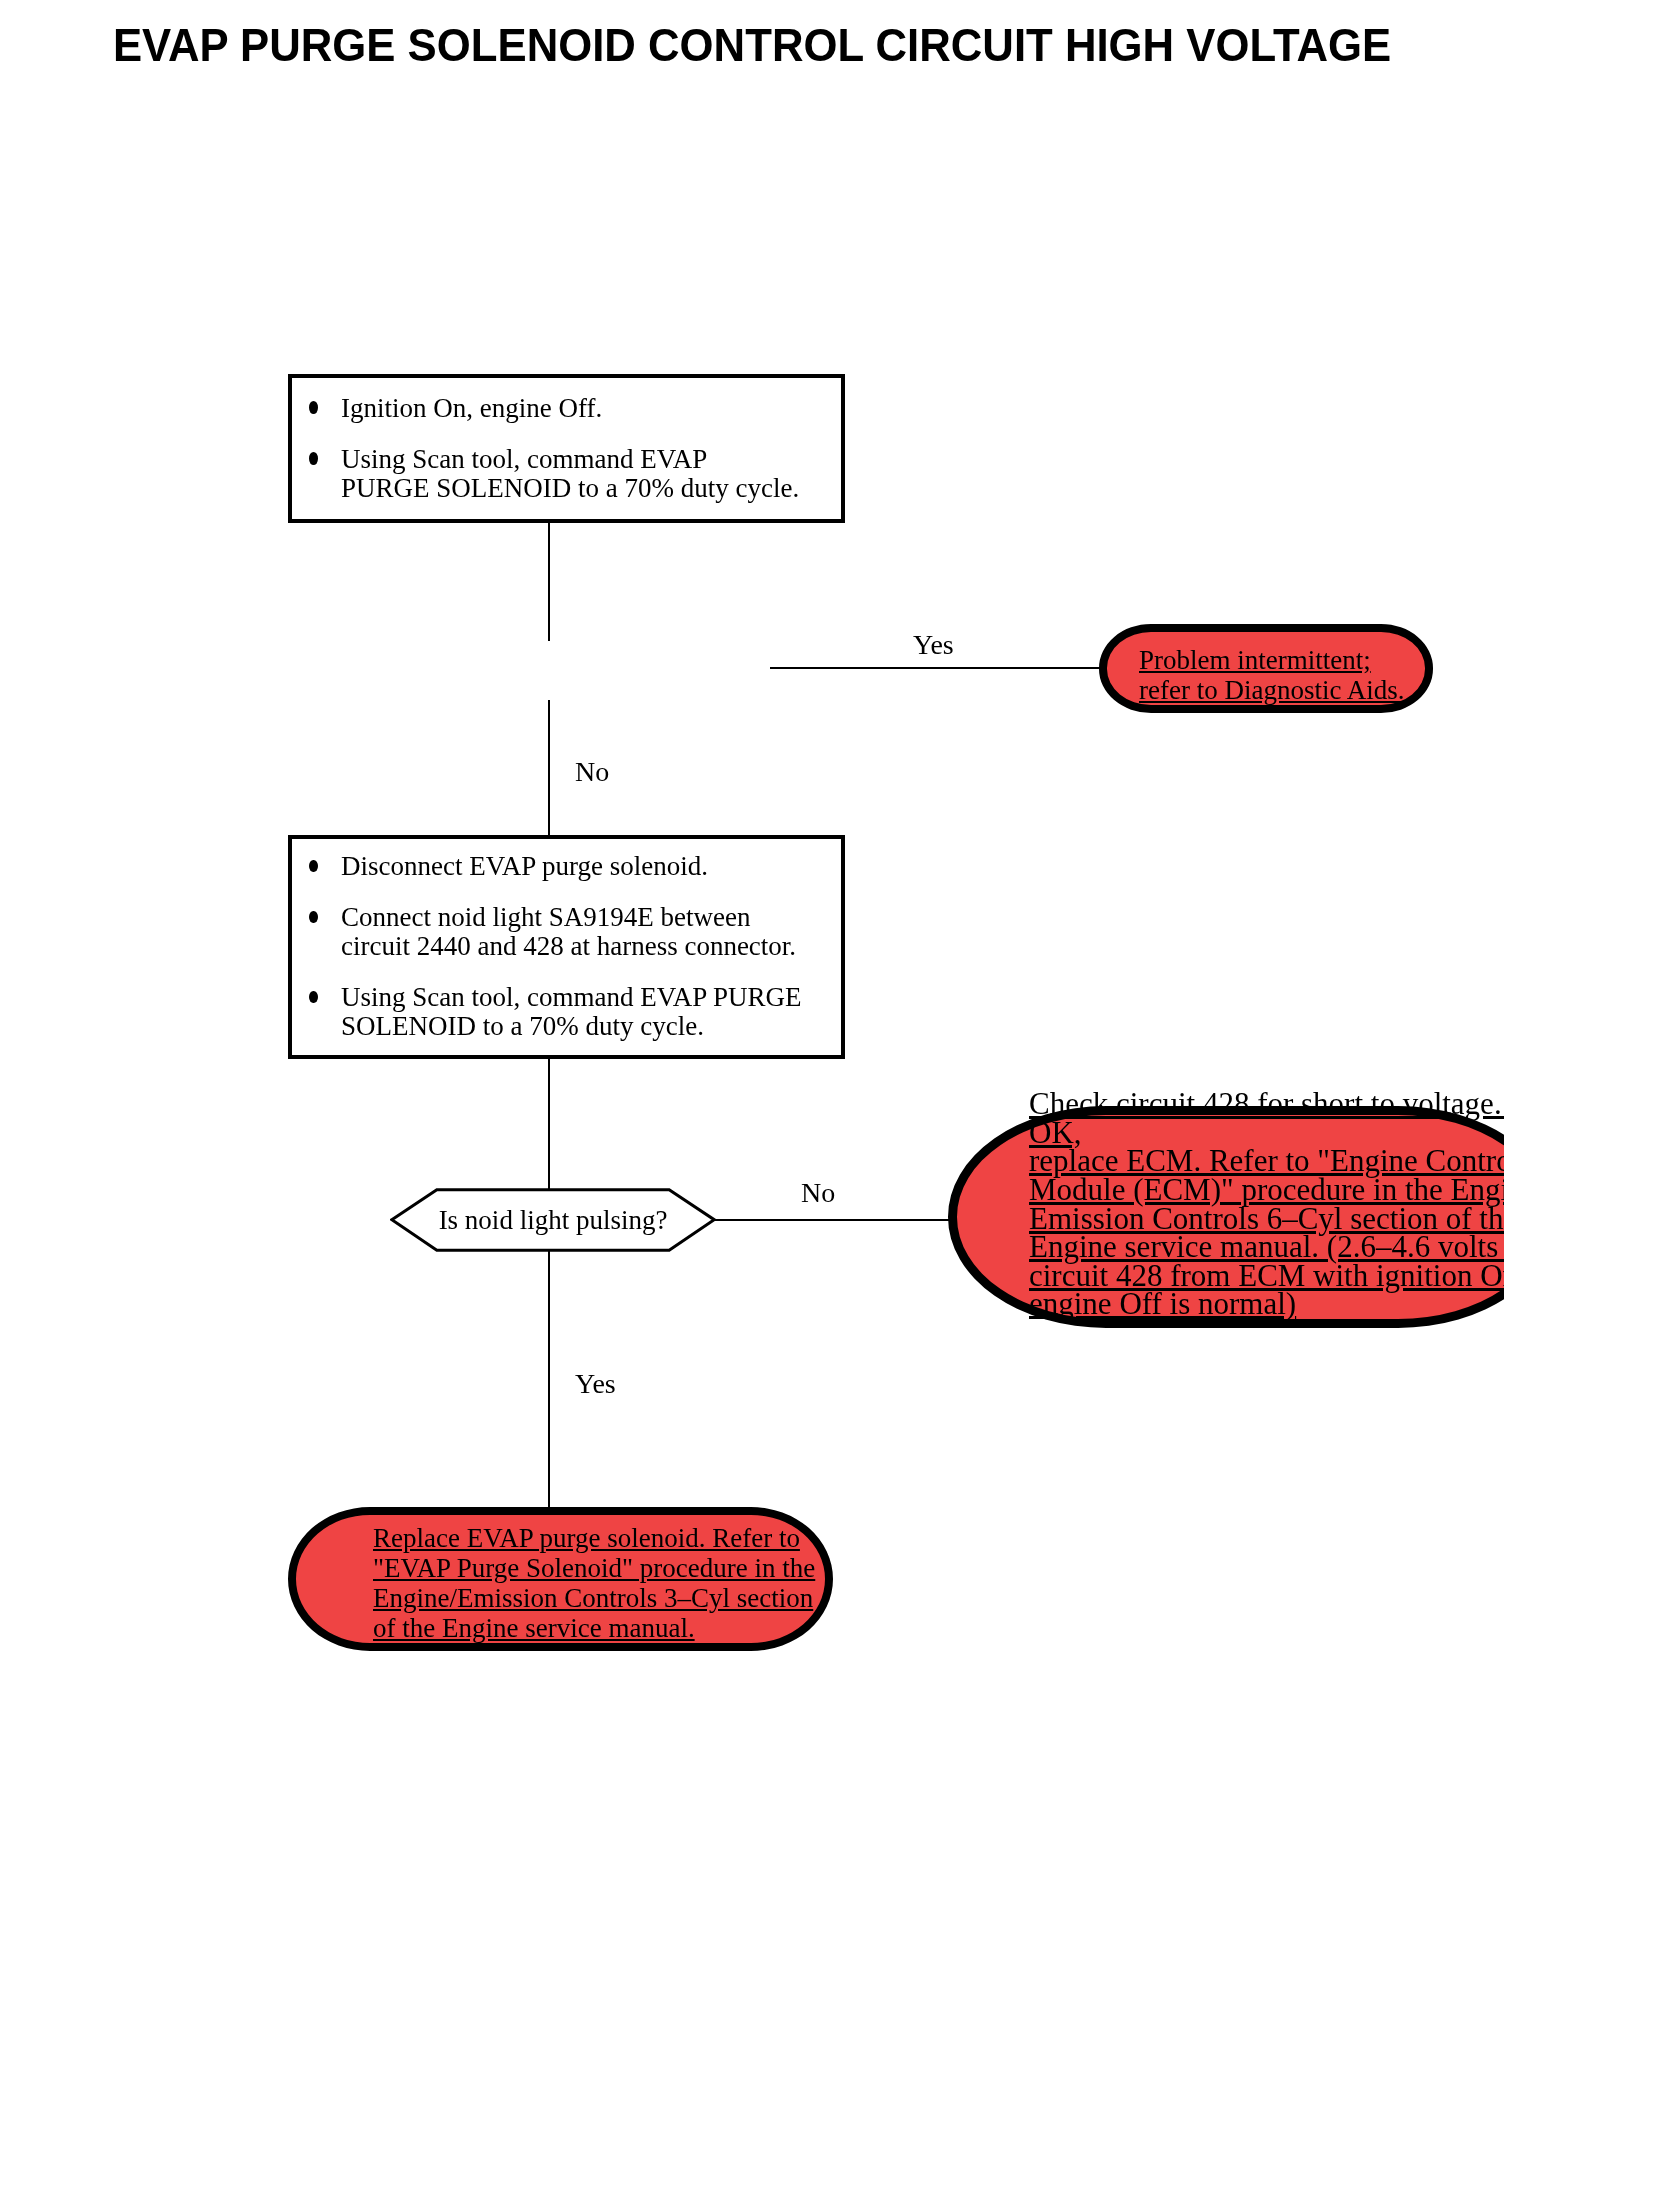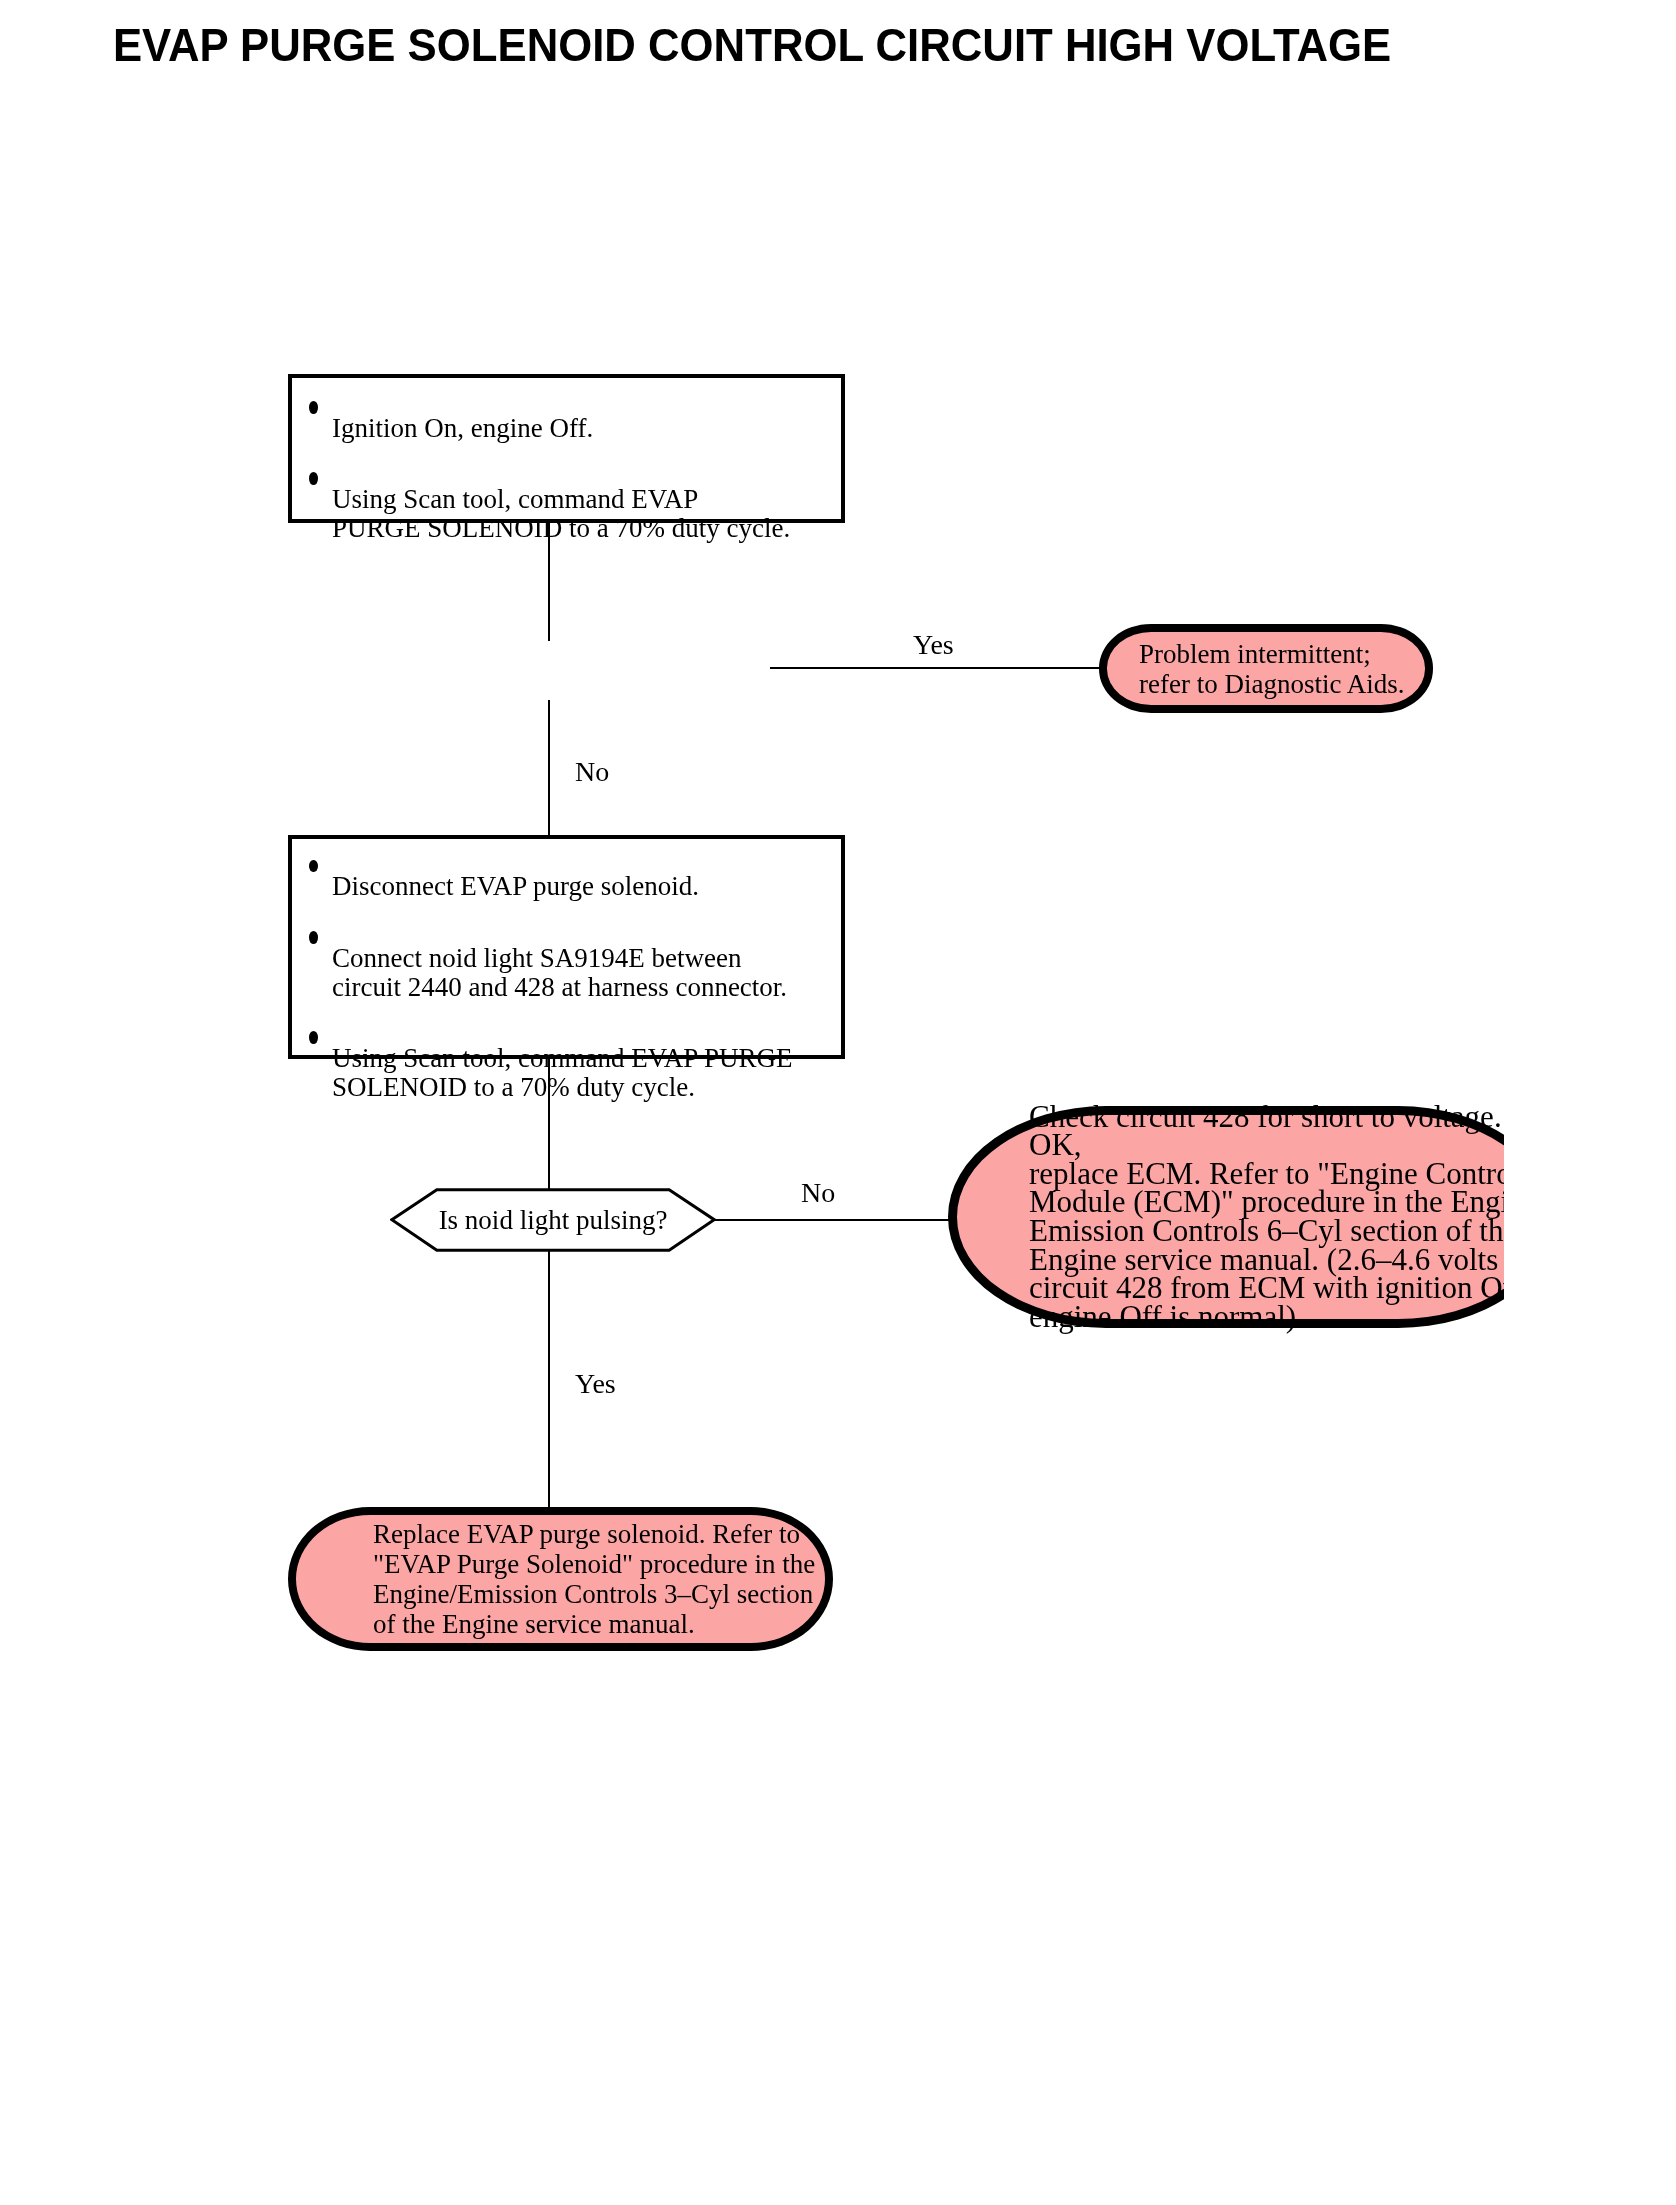--- a/index.html
+++ b/index.html
@@ -43,21 +43,21 @@
   #step1 {
     left: 288px; top: 374px;
     width: 557px; height: 149px;
     padding: 16px 11px 0 17px;
   }
   #step2 {
     left: 288px; top: 835px;
     width: 557px; height: 224px;
     padding: 13.4px 11px 0 17px;
   }
-  .bullet-row { display: flex; margin-bottom: 22px; flex-direction: column; }
+  .bullet-row { display: flex; margin-bottom: 22px; }
   .bullet {
     flex: 0 0 auto;
     width: 9px; height: 12.8px;
     margin-top: 7.3px;
     background: #000;
     border-radius: 50%;
   }
   .bullet-text {
     margin-left: 23px;
     font-size: 27px;
@@ -87,24 +87,25 @@
     font-size: 27px;
   }
   #decision1 { left: 326px; top: 638px; width: 445px; height: 63px; }
   #decision2 { left: 390px; top: 1188px; width: 326px; height: 64px; }
 
   
   .stadium {
     position: absolute;
     box-sizing: border-box;
     border: 8px solid #000;
-    background: #fca5a5;
+    background: #ef4444;
     display: flex;
     flex-direction: column;
-    justify-content: center;
+    justify-content: flex-end;
+    text-decoration: underline;
   }
   .stadium .txt { white-space: pre-line; }
   #terminal-intermittent {
     left: 1099px; top: 624px;
     width: 334px; height: 89px;
     border-radius: 52px / 44px;
     padding-left: 32px;
     font-size: 27px;
     line-height: 30px;
   }

